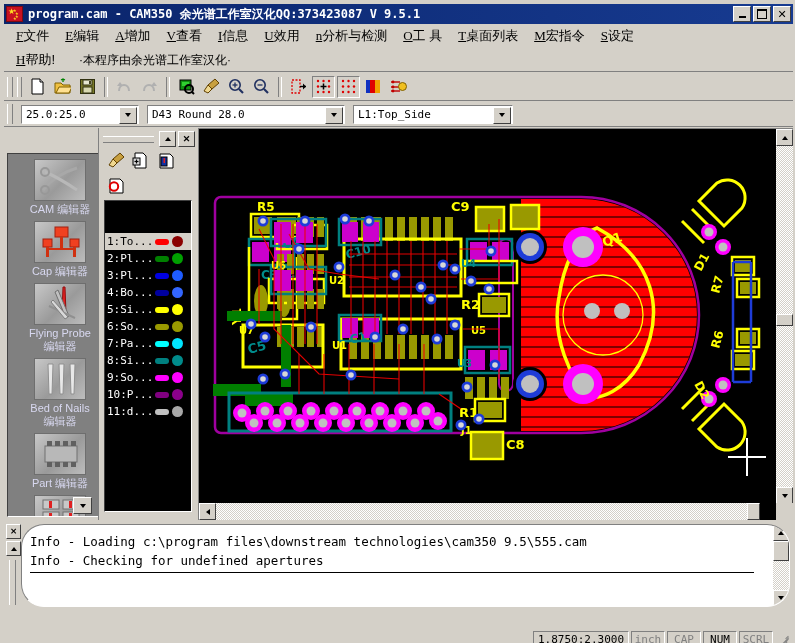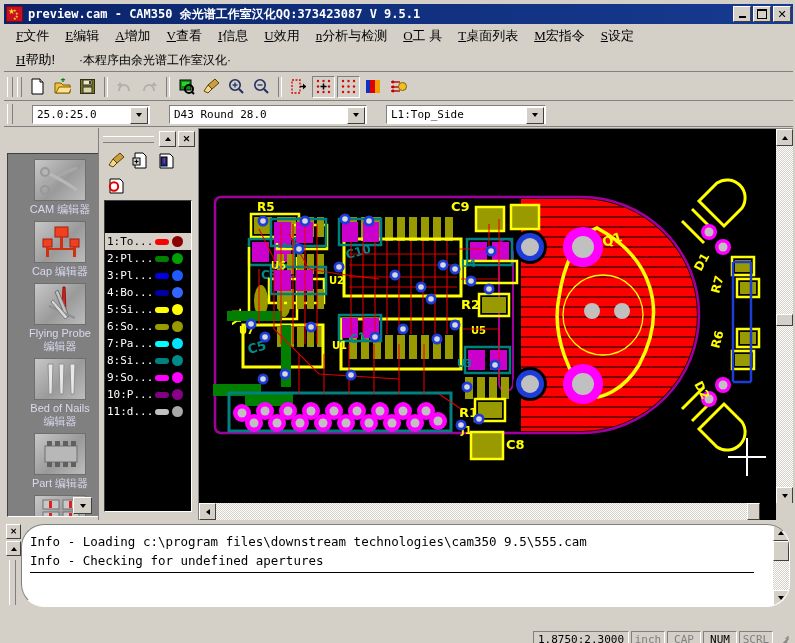--- a/index.html
+++ b/index.html
@@ -88,21 +88,21 @@
     border-right:1px solid #ffffff;border-bottom:1px solid #ffffff;
     background:#d4d0c8;
   }
   .tb-sep{width:2px;height:20px;border-left:1px solid #808080;border-right:1px solid #ffffff;margin:0 4px;}
   .ico{display:block;}
 
   
   .comborow{
     position:absolute;left:2px;top:100px;width:789px;height:25px;
     background:#d4d0c8;display:flex;align-items:center;
-    border-bottom:1px solid #808080;box-sizing:border-box;gap:11px;
+    border-bottom:1px solid #808080;box-sizing:border-box;
   }
   .combo{
     height:19px;background:#ffffff;
     border-top:1px solid #808080;border-left:1px solid #808080;
     border-right:1px solid #ffffff;border-bottom:1px solid #ffffff;
     display:flex;align-items:center;box-sizing:border-box;
     font-family:"DejaVu Sans Mono",monospace;font-size:11px;color:#000;
     position:relative;
   }
   .combo .ctext{padding-left:4px;white-space:nowrap;overflow:hidden;}
@@ -303,21 +303,21 @@
 <div class="app">
 
   <div class="titlebar">
     <div class="title-icon">
       <span class="star s1">★</span>
         <span class="star s2">★</span>
       <span class="star s3">★</span>
         <span class="star s4">★</span>
       <span class="star s5">★</span>
     </div>
-    <div class="title-text">preview.cam - CAM350  余光谱工作室汉化QQ:373423087 V 9.5.1</div>
+    <div class="title-text">program.cam - CAM350  余光谱工作室汉化QQ:373423087 V 9.5.1</div>
     <div class="win-btns">
       <div class="win-btn">
           <div class="glyph-min"></div>
         </div>
       <div class="win-btn">
           <div class="glyph-max"></div>
         </div>
       <div class="win-btn">
           <span class="glyph-close">✕</span>
         </div>

